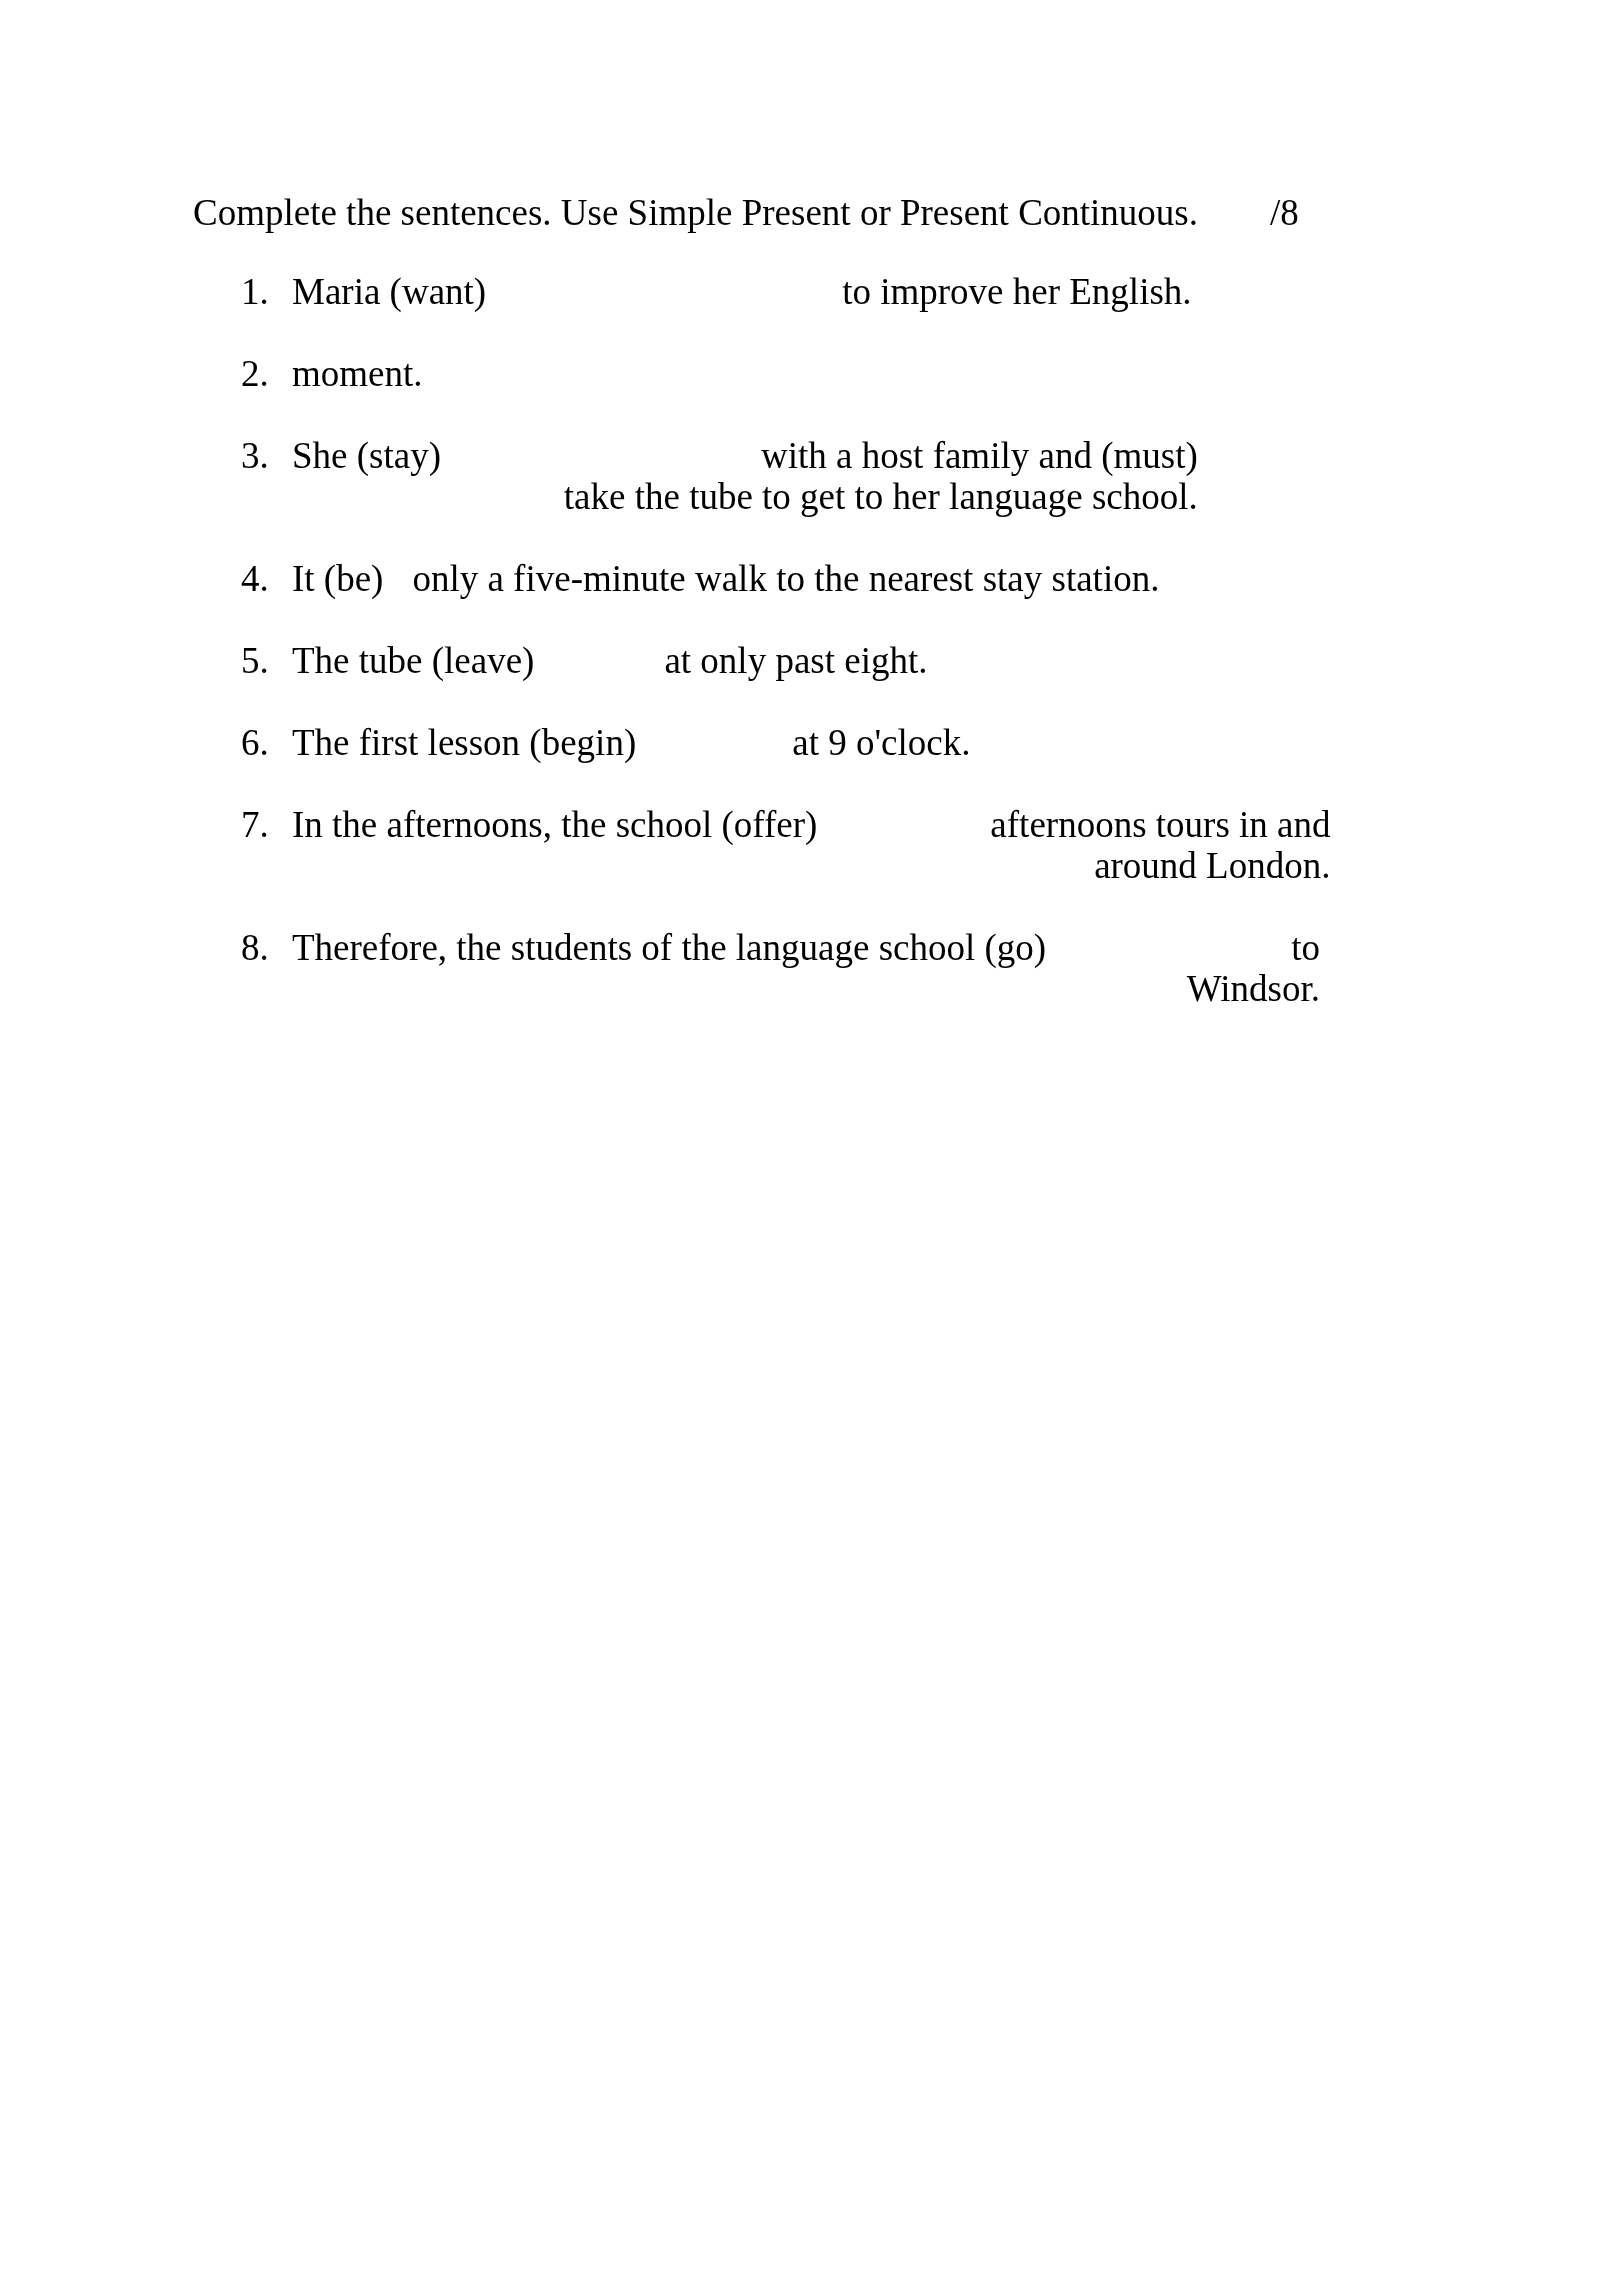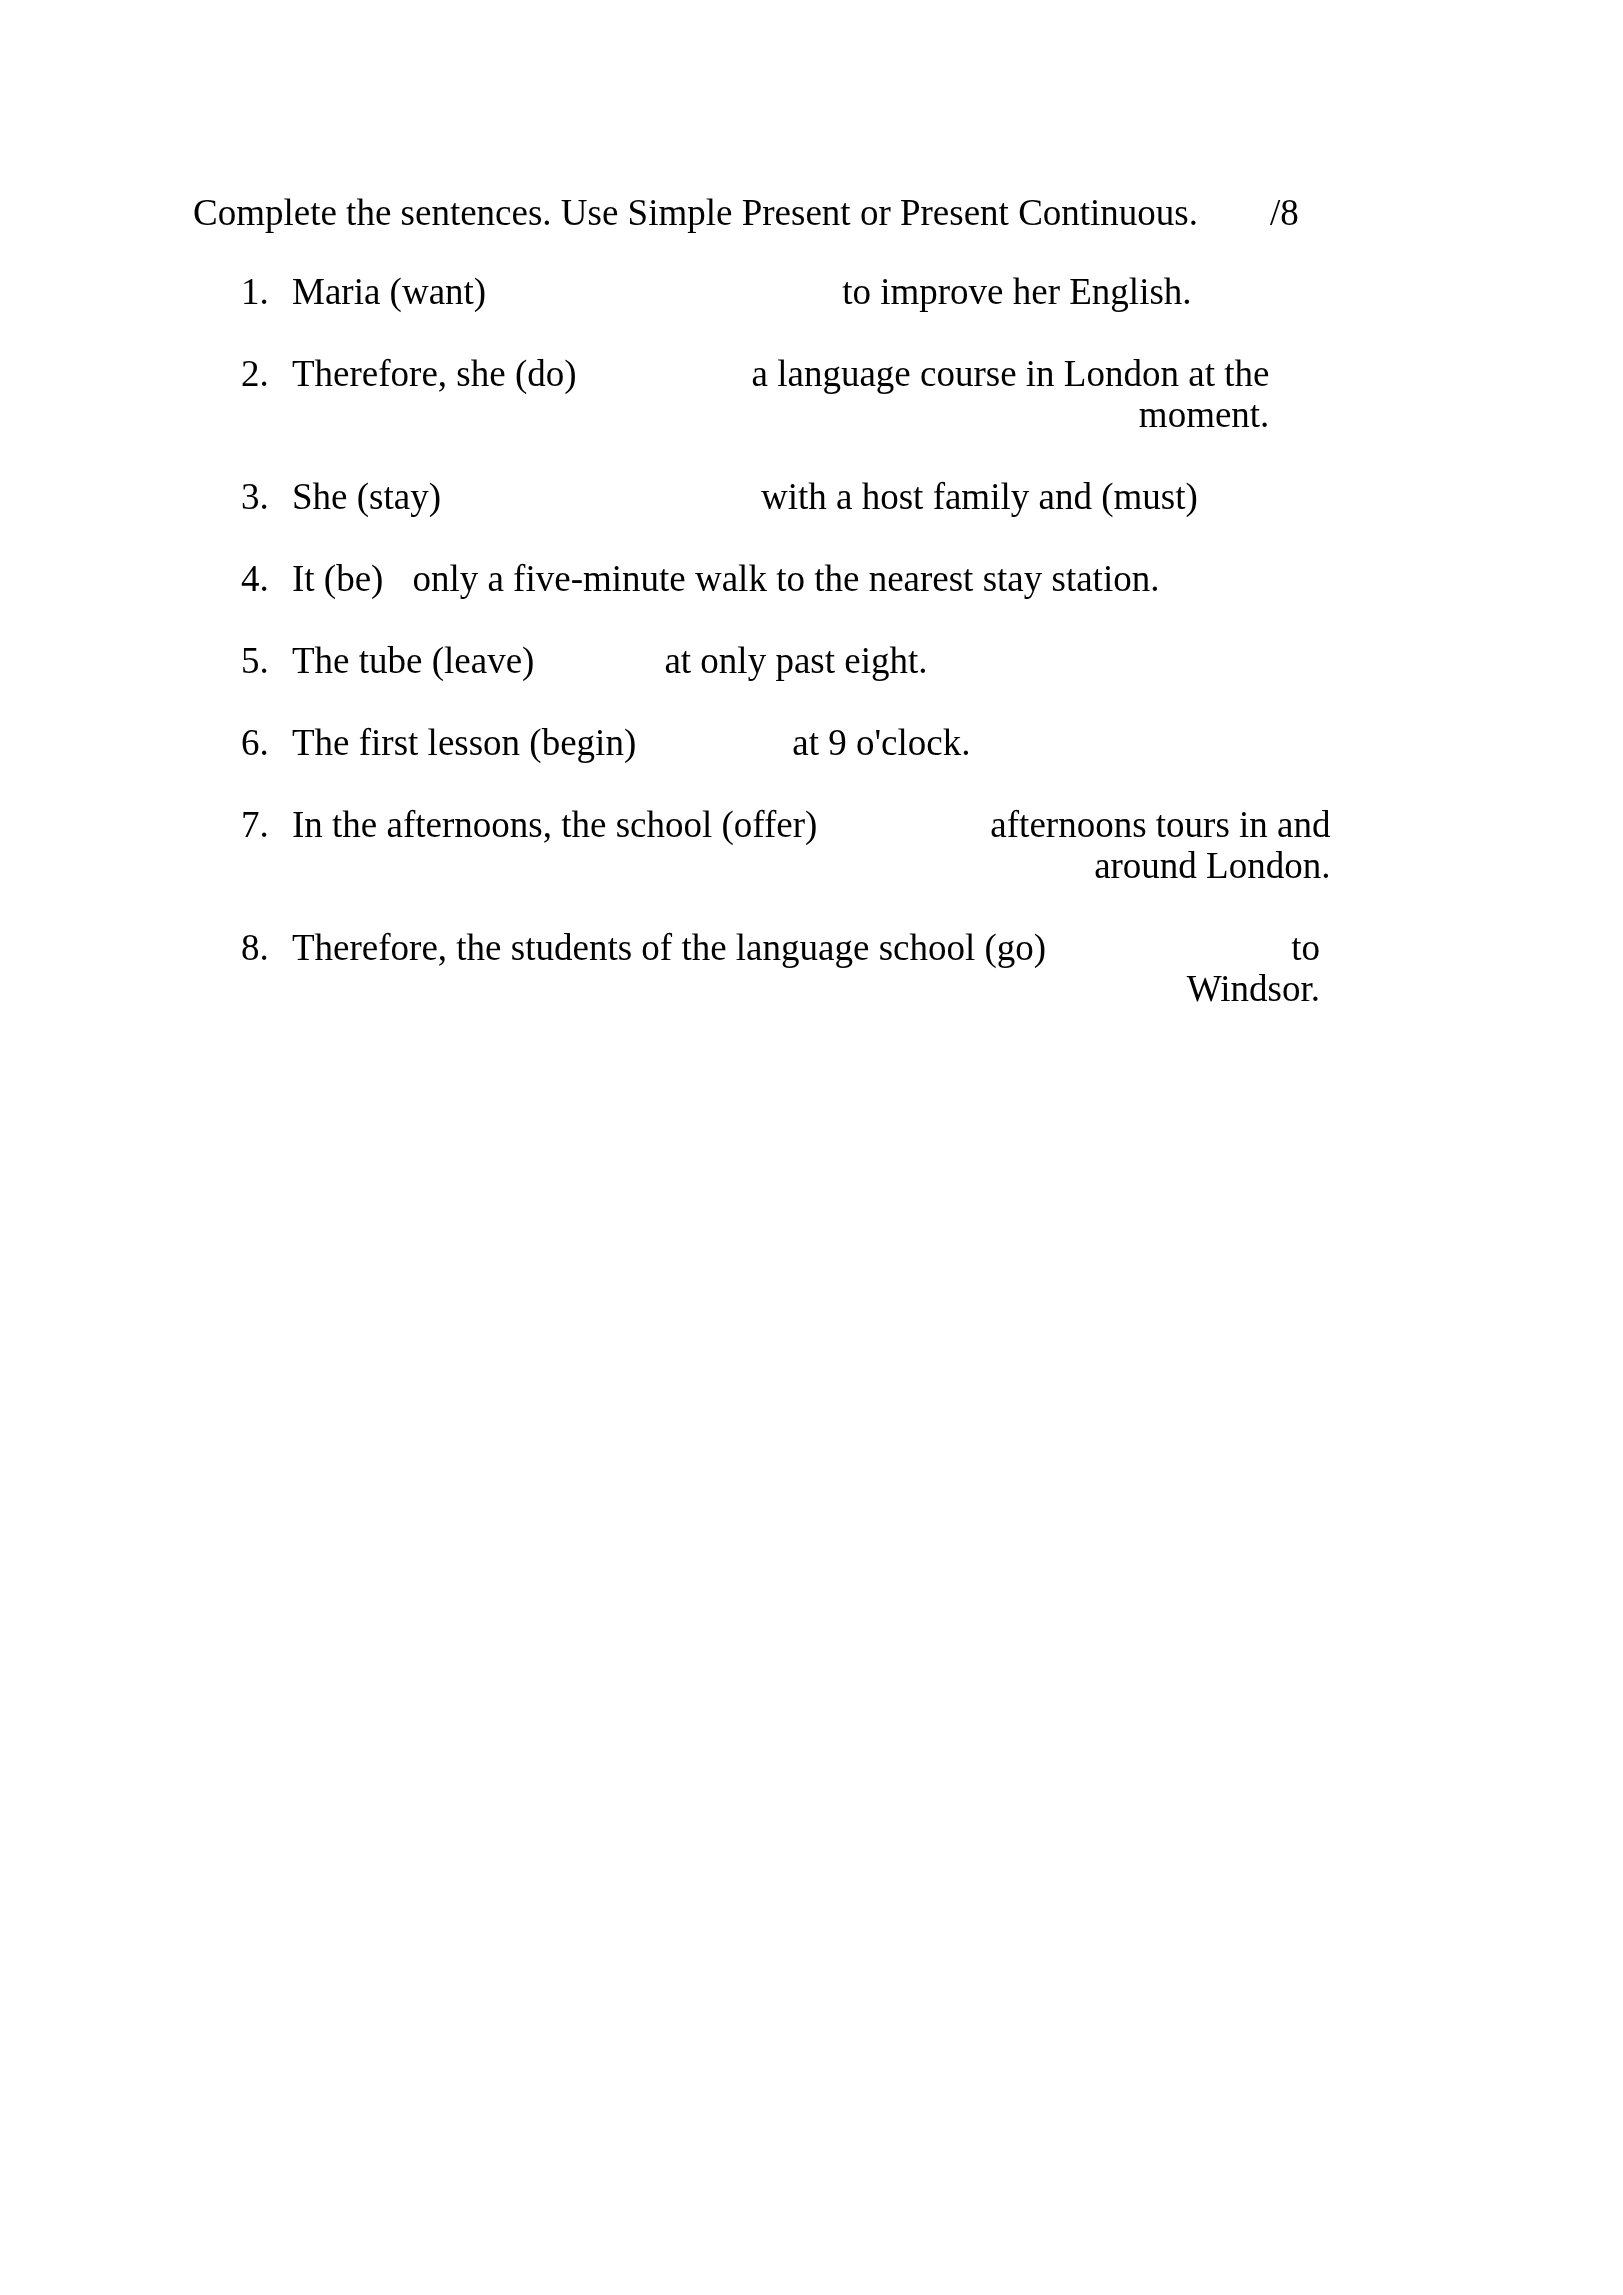--- a/index.html
+++ b/index.html
@@ -76,29 +76,29 @@
     <div class="item">
       <span class="num">1.</span>
       <div class="itembody">
         <div class="line"><span>Maria (want)</span><span class="blank w544"></span><span>to improve her English.</span></div>
       </div>
     </div>
 
     <div class="item">
       <span class="num">2.</span>
       <div class="itembody">
-        <div class="line"><span>Therefore, she (do)</span><span class="blank w267"></span><span>a language course in London at the</span></div>
         <div class="line">moment.</div>
       </div>
     </div>
 
     <div class="item">
       <span class="num">3.</span>
       <div class="itembody">
         <div class="line"><span>She (stay)</span><span class="blank w489"></span><span>with a host family and (must)</span></div>
+        <div class="line">take the tube to get to her language school.</div>
       </div>
     </div>
 
     <div class="item">
       <span class="num">4.</span>
       <div class="itembody">
         <div class="line"><span>It (be)</span><span class="blank w45"></span><span>only a five-minute walk to the nearest stay station.</span></div>
       </div>
     </div>
 

